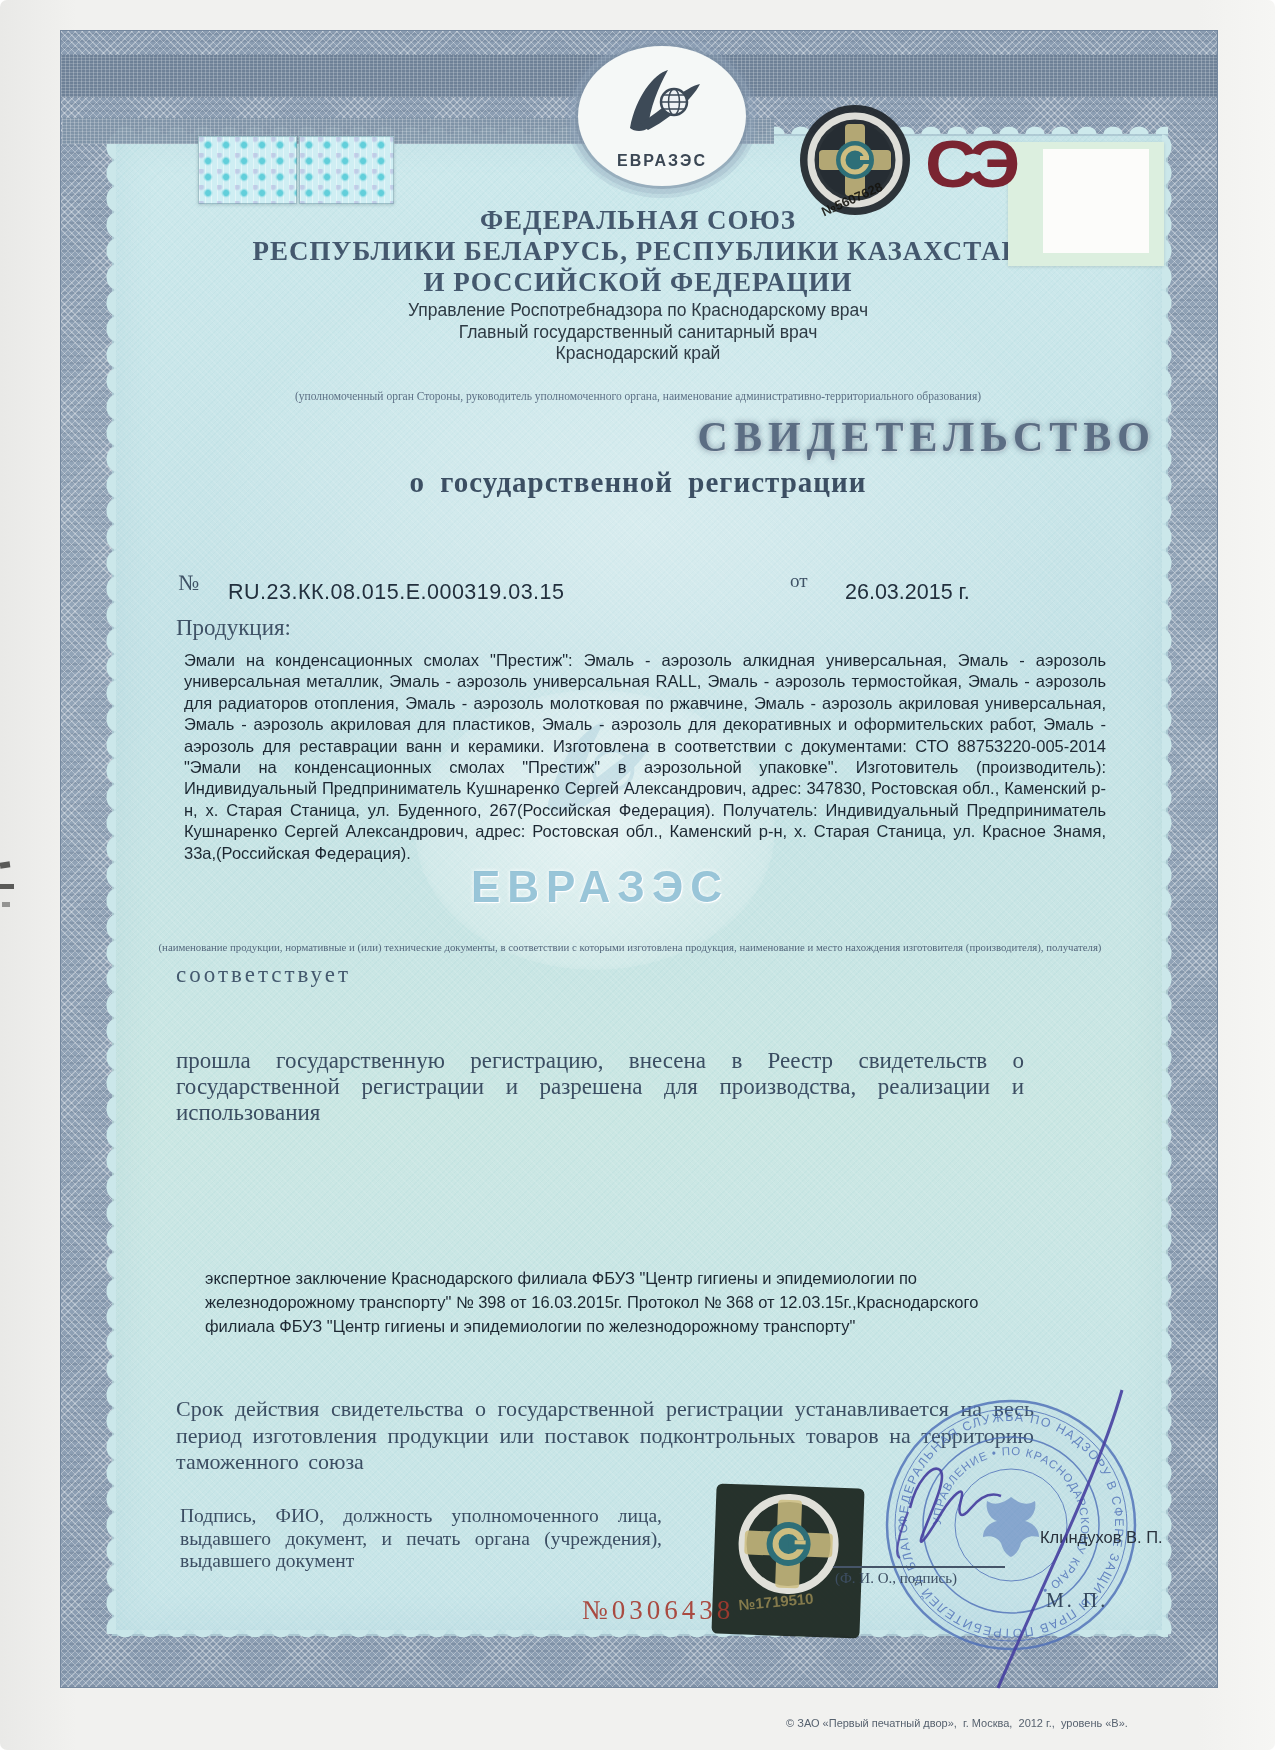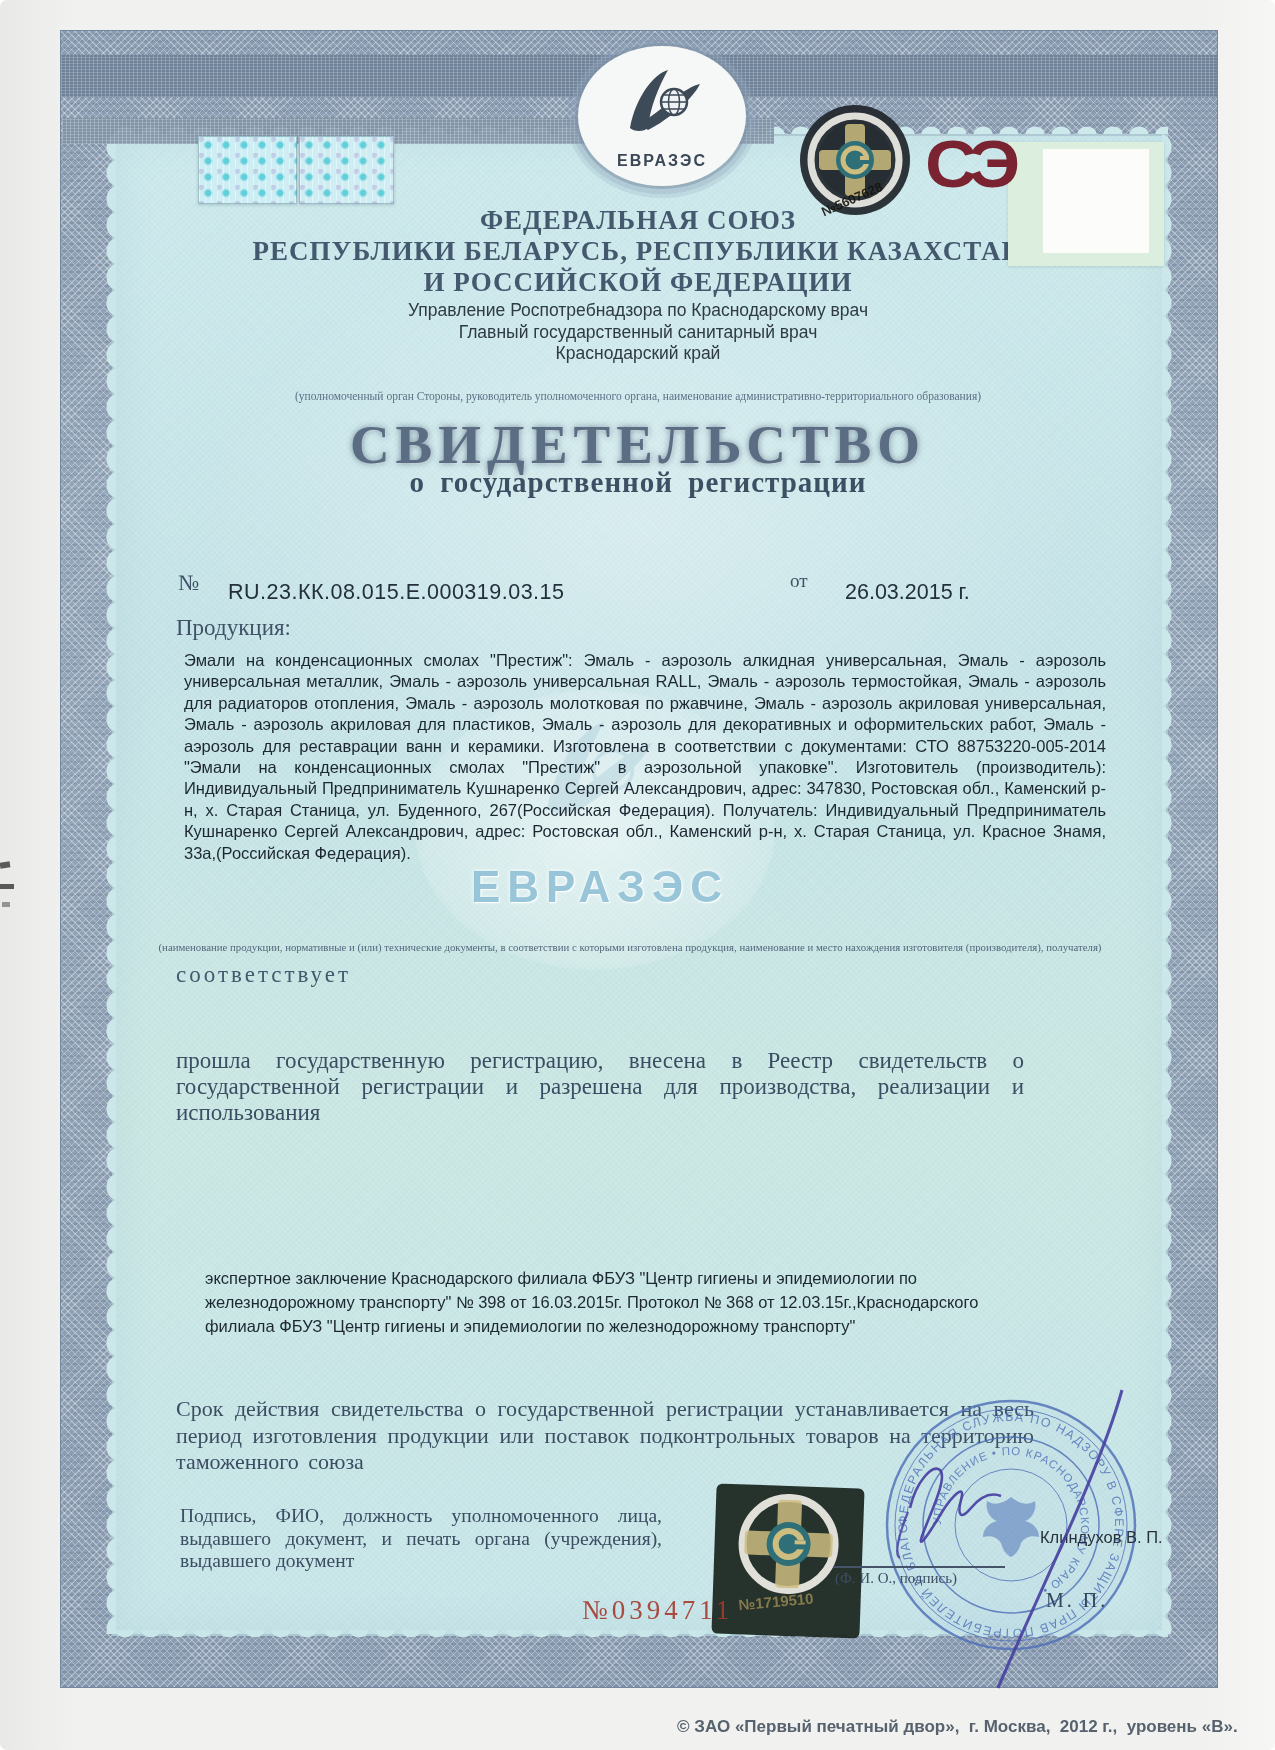--- a/index.html
+++ b/index.html
@@ -49,26 +49,26 @@
   
   .wm-disc{position:absolute;left:415px;top:690px;width:360px;height:280px;z-index:1;border-radius:50%;
     background:radial-gradient(ellipse at 50% 50%,rgba(255,255,255,.55),rgba(255,255,255,.18) 68%,rgba(255,255,255,0) 75%);}
   .wm-text{position:absolute;left:425px;top:862px;width:350px;z-index:1;text-align:center;font-weight:bold;font-size:44px;letter-spacing:7px;
     color:rgba(127,182,206,.8);text-shadow:0 0 4px #fff,1px 1px 0 #fff;}
   
   .ctr{left:120px;width:1036px;text-align:center;}
   .t-union{font-weight:bold;font-size:27px;letter-spacing:1px;color:#44586e;}
   .t-auth{font-size:17.5px;color:#2e3а44;color:#2e3a44;}
   .t-cap{font-size:11.5px;color:#5d7085;}
-  .t-main{font-weight:bold;font-size:55px;letter-spacing:6px;color:#5b6d83;text-shadow:0 0 6px rgba(60,80,105,.65),1px 1px 1px rgba(255,255,255,.5);}
+  .t-main{font-weight:bold;font-size:42px;letter-spacing:6px;color:#5b6d83;text-shadow:0 0 6px rgba(60,80,105,.65),1px 1px 1px rgba(255,255,255,.5);text-align:right;}
   .t-sub{font-weight:bold;font-size:29px;letter-spacing:1px;word-spacing:7px;color:#3c4f63;}
   .p-serif{color:#3b4d62;text-align:justify;}
   .p-sans{color:#1c2732;}
   .red-serial{font-size:27px;letter-spacing:4px;color:#a63a2f;opacity:.9;}
-  .footer{font-size:17px;font-weight:bold;color:#57626f;white-space:pre;text-align:right;}
+  .footer{font-size:11px;font-weight:normal;color:#57626f;white-space:pre;text-align:center;}
   .artifact{position:absolute;background:#5a5a58;z-index:9;}
 </style>
 </head>
 <body>
 
 <div class="page sans">
 
   <div class="cert">
     <div class="band"></div>
     <div class="inner"></div>
@@ -184,21 +184,21 @@
     <path d="M272,10 C250,90 190,210 148,308" fill="none" stroke="#463fa0" stroke-width="3" opacity=".9"></path>
     <path d="M60,128 c6,-26 22,-44 30,-38 c8,8 -10,44 -18,66 c-5,16 8,-4 20,-24 c10,-16 24,-30 19,-12 c-4,16 0,20 10,8 c10,-12 20,-16 30,-12" fill="none" stroke="#463fa0" stroke-width="2.6" opacity=".92"></path>
     <path d="M58,132 c-10,24 -14,44 -8,46" fill="none" stroke="#463fa0" stroke-width="2.2" opacity=".85"></path>
   </svg>
 
   <div class="abs sans" style="left:1040px;top:1528px;font-size:16.5px;color:#28313c;z-index:5">Клиндухов В. П.</div>
   <div class="abs" style="left:833px;top:1566px;width:172px;border-top:2px solid #455468;z-index:5"></div>
   <div class="abs serif" style="left:835px;top:1570px;font-size:15px;color:#3d4e62;z-index:5">(Ф. И. О., подпись)</div>
   <div class="abs serif" style="left:1046px;top:1589px;font-size:20px;letter-spacing:3px;color:#33465c;z-index:5">М. П.</div>
 
-  <div class="abs serif red-serial" style="left:582px;top:1595px;z-index:5">№0394711</div>
+  <div class="abs serif red-serial" style="left:582px;top:1595px;z-index:5">№0306438</div>
 
   <div class="abs sans footer" style="right:38px;top:1717px;width:560px;z-index:3">© ЗАО «Первый печатный двор»,  г. Москва,  2012 г.,  уровень «В».</div>
 
   <div class="artifact" style="left:0;top:862px;width:10px;height:6px;transform:rotate(-8deg)"></div>
   <div class="artifact" style="left:0;top:884px;width:14px;height:5px"></div>
   <div class="artifact" style="left:2px;top:902px;width:8px;height:5px;opacity:.6"></div>
 
 </div>
 
 </body></html>

